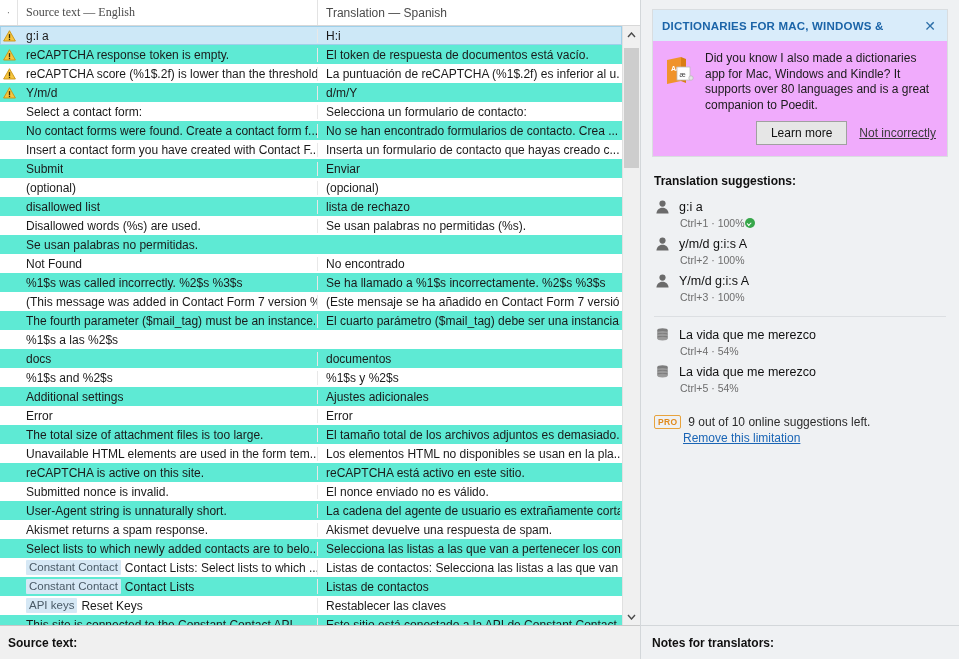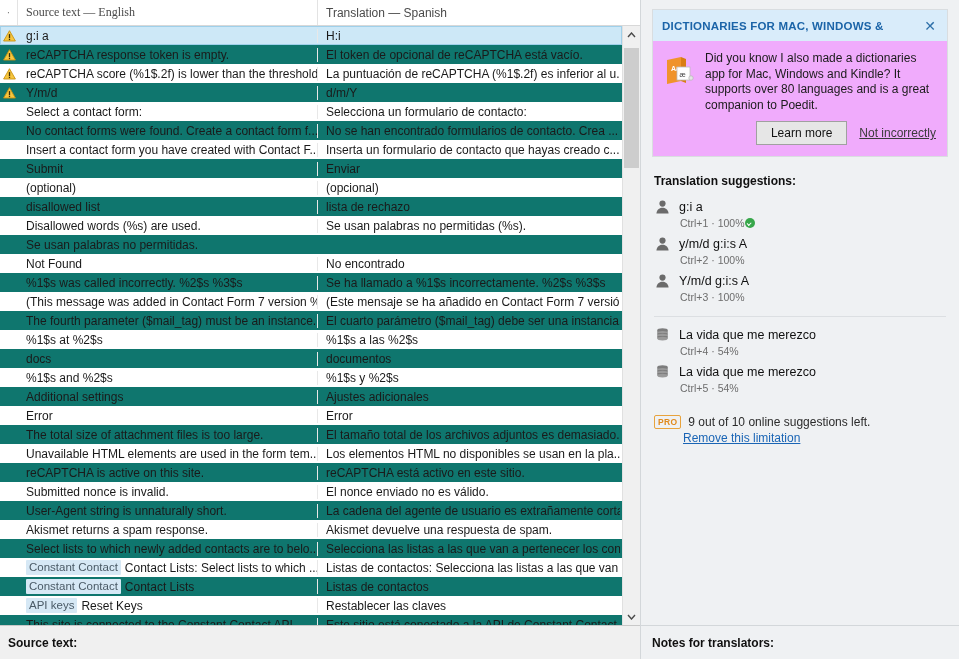--- a/index.html
+++ b/index.html
@@ -24,21 +24,21 @@
   .hcol.src{width:300px;padding-left:8px;border-right:1px solid #e3e3e3;font-family:Liberation Serif, serif;}
   .hcol.trn{width:302px;padding-left:8px;}
   .hcol.sbspace{flex:1;}
 
   .listwrap{flex:1;position:relative;display:flex;overflow:hidden;}
   .rows{flex:1;overflow:hidden;}
   .row{
     height:19px;display:flex;align-items:center;box-sizing:border-box;
     background:#ffffff;font-size:12px;
   }
-  .row.alt{background:#0f766e;}
+  .row.alt{background:#5eead4;}
   .row.sel{background:#cde8f7;outline:1px solid #9fd0ea;outline-offset:-1px;}
   .c-icon{width:18px;min-width:18px;display:flex;align-items:center;justify-content:center;}
   .c-src{width:300px;min-width:300px;padding-left:8px;box-sizing:border-box;
     white-space:nowrap;overflow:hidden;display:flex;align-items:center;gap:4px;
     border-right:1px solid #e8e8e8;}
   .c-trn{width:302px;min-width:302px;padding-left:8px;box-sizing:border-box;
     white-space:nowrap;overflow:hidden;}
   .ctxtag{
     background:#d6e8f5;color:#4a5a66;padding:0 3px;border-radius:1px;
     font-size:11.5px;line-height:15px;display:inline-block;flex:none;
@@ -151,21 +151,21 @@
             <div class="c-icon">
               <svg class="warn" width="13" height="12" viewBox="0 0 13 12">
                 <path d="M6.5 0.7 L12.4 11 L0.6 11 Z" fill="#f7c63e" stroke="#c99311" stroke-width="0.9" stroke-linejoin="round"></path>
                 <rect x="5.85" y="4.1" width="1.3" height="4" fill="#3a2c05"></rect>
                 <rect x="5.85" y="8.8" width="1.3" height="1.3" fill="#3a2c05"></rect>
               </svg>
             </div>
             <div class="c-src">
               <span class="txt">reCAPTCHA response token is empty.</span>
             </div>
-            <div class="c-trn">El token de opcional de reCAPTCHA está vacío.</div>
+            <div class="c-trn">El token de respuesta de documentos está vacío.</div>
           </div>
           <div class="row">
             <div class="c-icon">
               <svg class="warn" width="13" height="12" viewBox="0 0 13 12">
                 <path d="M6.5 0.7 L12.4 11 L0.6 11 Z" fill="#f7c63e" stroke="#c99311" stroke-width="0.9" stroke-linejoin="round"></path>
                 <rect x="5.85" y="4.1" width="1.3" height="4" fill="#3a2c05"></rect>
                 <rect x="5.85" y="8.8" width="1.3" height="1.3" fill="#3a2c05"></rect>
               </svg>
             </div>
             <div class="c-src">
@@ -262,23 +262,20 @@
           </div>
           <div class="row alt">
             <div class="c-icon"></div>
             <div class="c-src">
               <span class="txt">The fourth parameter ($mail_tag) must be an instance...</span>
             </div>
             <div class="c-trn">El cuarto parámetro ($mail_tag) debe ser una instancia...</div>
           </div>
           <div class="row">
             <div class="c-icon"></div>
-            <div class="c-src">
-              <span class="txt">%1$s at %2$s</span>
-            </div>
             <div class="c-trn">%1$s a las %2$s</div>
           </div>
           <div class="row alt">
             <div class="c-icon"></div>
             <div class="c-src">
               <span class="txt">docs</span>
             </div>
             <div class="c-trn">documentos</div>
           </div>
           <div class="row">

